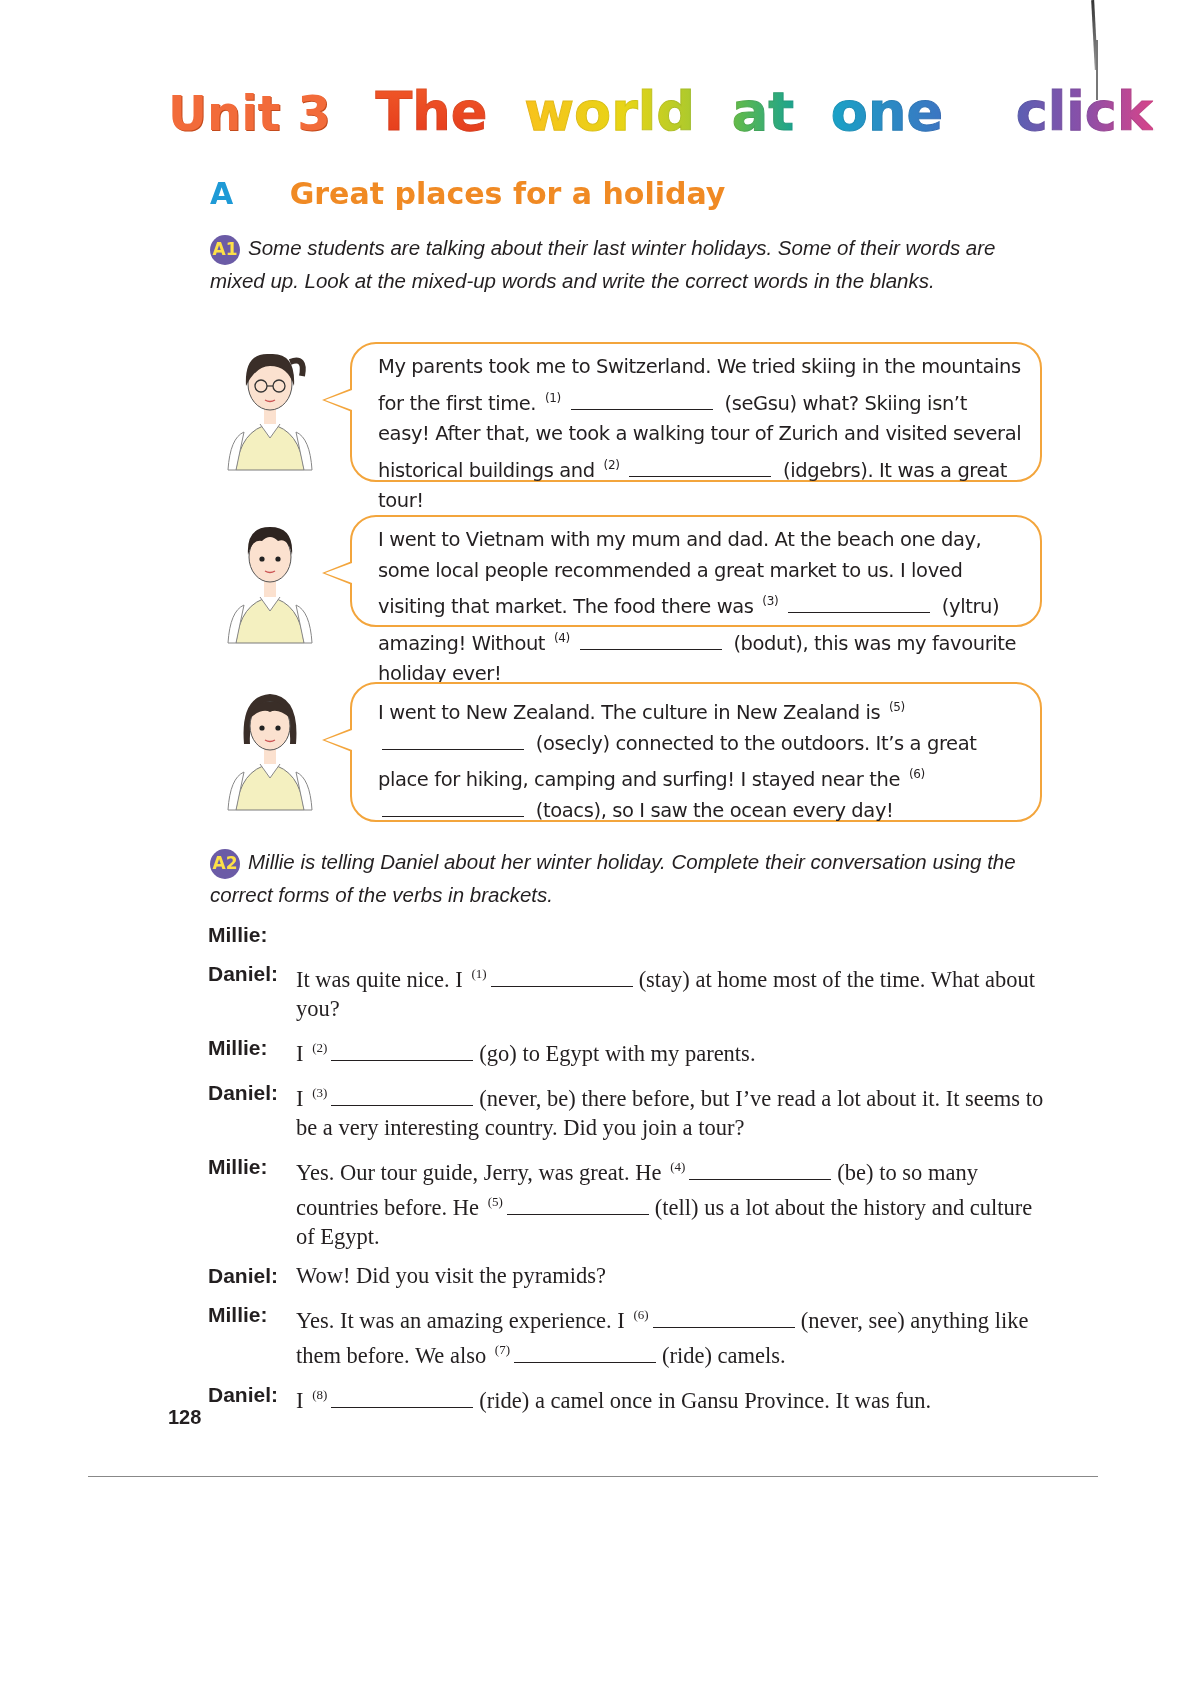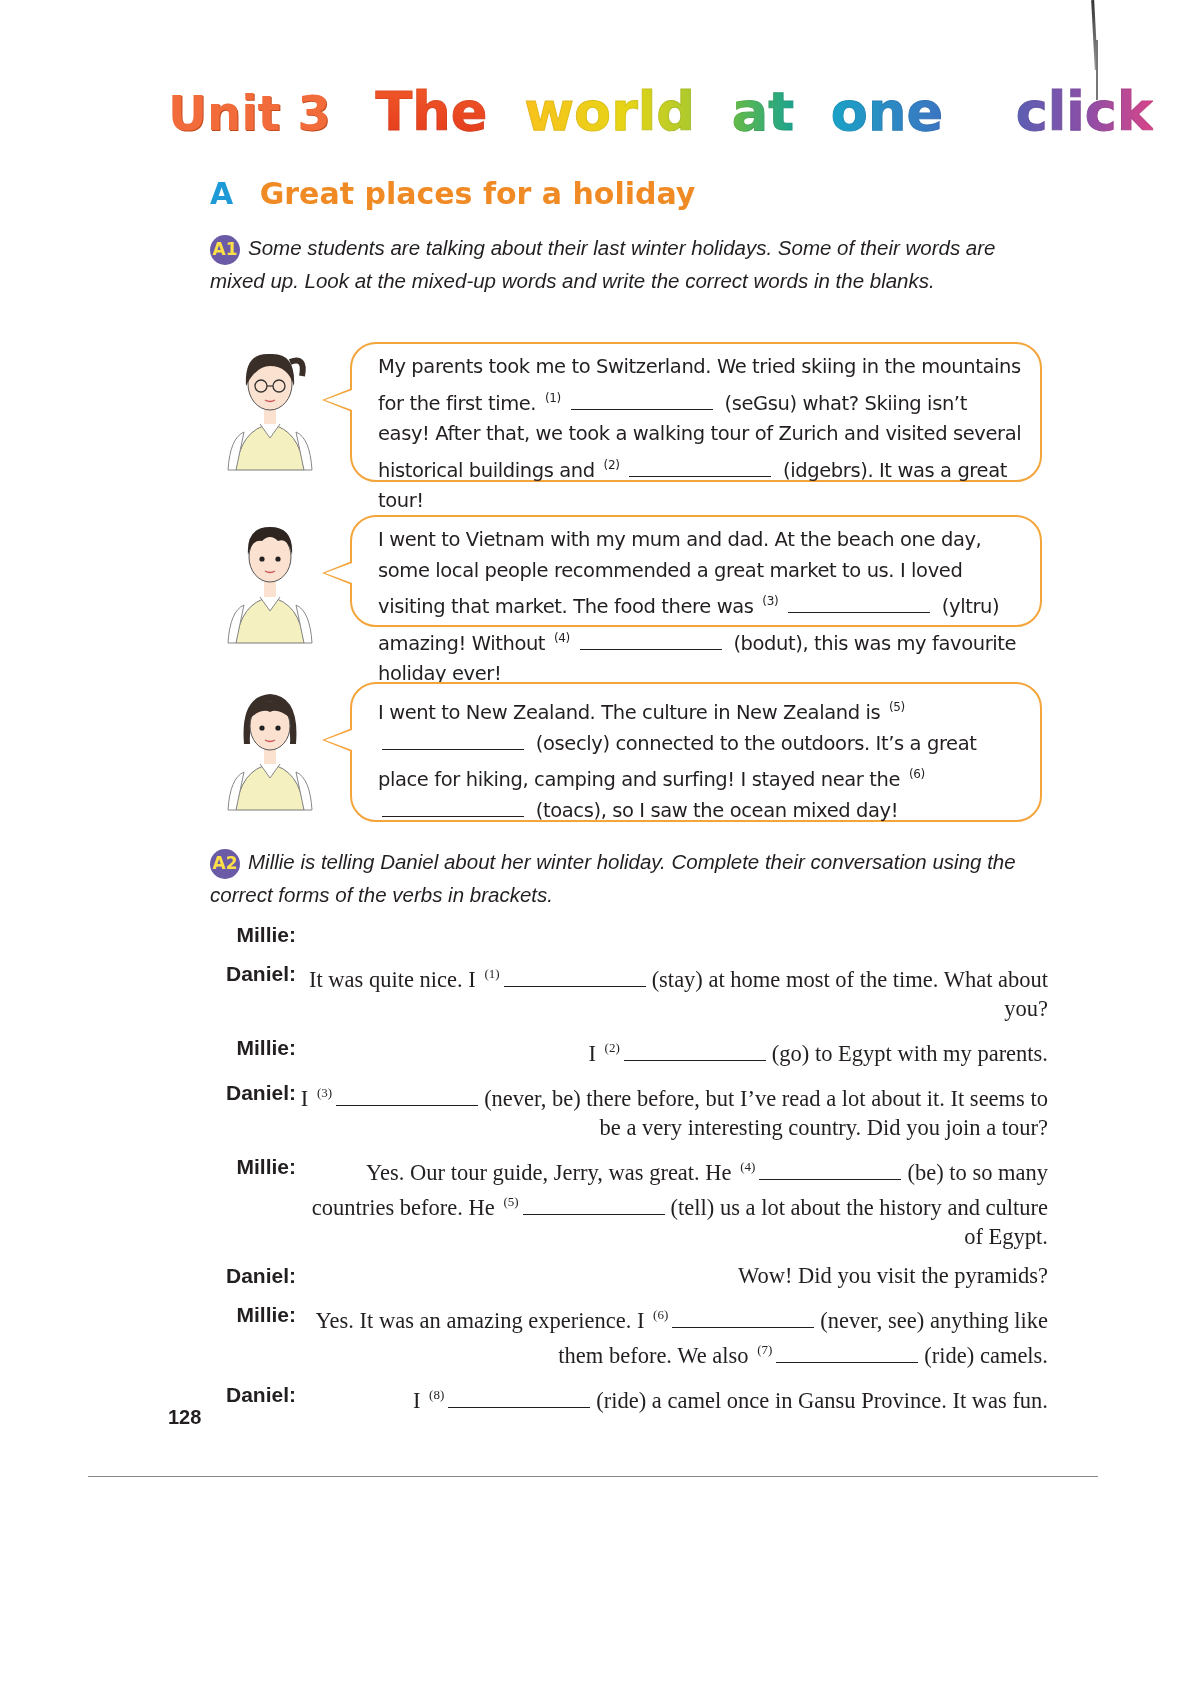--- a/index.html
+++ b/index.html
@@ -19,21 +19,21 @@
   .unit-label { color: #f26b3a; font-size: 48px; margin-right: 26px; text-shadow: 1px 1px 0 #c44a1c; }
   .unit-word { display: inline-block; margin-right: 18px; -webkit-text-stroke: 1px rgba(0,0,0,0.08); }
   .c-the { background: linear-gradient(180deg,#f15a29 0%,#e4391b 100%); -webkit-background-clip: text; color: transparent; }
   .c-world { background: linear-gradient(90deg,#f8c21c 0%,#e7d516 60%,#a9c92e 100%); -webkit-background-clip: text; color: transparent; }
   .c-at { background: linear-gradient(90deg,#66bc46 0%,#1ba38f 100%); -webkit-background-clip: text; color: transparent; }
   .c-one { background: linear-gradient(90deg,#1aa2c6 0%,#3c74c2 100%); -webkit-background-clip: text; color: transparent; }
   .c-click { background: linear-gradient(90deg,#5b5fb3 0%,#8b4fa8 50%,#d7448a 100%); -webkit-background-clip: text; color: transparent; margin-left: 36px; }
 
   .section-heading { position: absolute; left: 210px; top: 176px; font-weight: bold; font-size: 30px; white-space: nowrap; }
   .section-letter { color: #1e9ad6; margin-right: 16px; }
-  .section-title { color: #f08a24; }
+  .section-title { color: #f08a24; margin-left: 30px; }
 
   .badge {
     display: inline-flex; align-items: center; justify-content: center;
     width: 30px; height: 30px; border-radius: 50%; background: #6b5ba6; color: #fde047;
     font-size: 17px; font-weight: bold; font-style: normal; vertical-align: middle; margin-right: 8px;
     font-family: "DejaVu Sans", sans-serif;
   }
   .instruction {
     position: absolute; left: 210px; width: 820px; font-style: italic; font-size: 20.5px; line-height: 31px;
     font-family: "Liberation Sans", sans-serif; color: #231f20;
@@ -60,21 +60,21 @@
   .blank { display: inline-block; border-bottom: 1.5px solid #231f20; width: 142px; height: 18px; vertical-align: baseline; margin: 0 6px 0 4px; }
   sup.num { font-size: 12px; vertical-align: 8px; margin-left: 3px; }
 
   .row1 { top: 316px; height: 140px; }
   .row1 .bubble { height: 140px; }
   .row2 { top: 489px; height: 140px; }
   .row2 .bubble { height: 112px; }
   .row3 { top: 656px; height: 140px; }
   .row3 .bubble { height: 140px; }
 
-  .dialogue { position: absolute; left: 208px; top: 920px; width: 840px; font-family: "Liberation Serif", serif; font-size: 22.5px; color: #231f20; text-align: right; }
+  .dialogue { position: absolute; left: 208px; top: 920px; width: 840px; font-family: "Liberation Serif", serif; font-size: 22.5px; color: #231f20; }
   .turn { display: flex; margin-bottom: 10px; line-height: 29px; }
   .speaker { width: 88px; flex: none; font-family: "Liberation Sans", sans-serif; font-weight: bold; font-size: 21px; }
   .line { flex: 1; }
   .dialogue .blank { width: 142px; height: 20px; }
   .dialogue sup.num { font-size: 13px; vertical-align: 9px; }
 
   .page-number { position: absolute; left: 168px; top: 1406px; font-weight: bold; font-size: 20px; font-family: "Liberation Sans", sans-serif; }
   .bottom-rule { position: absolute; left: 88px; top: 1476px; width: 1010px; height: 1px; background: #888; }
 </style>
 </head>
@@ -168,21 +168,21 @@
     <path d="M43 58 Q48 61 53 58" stroke="#c55" stroke-width="1.3" fill="none"></path>
   </svg>
   <div class="bubble">
     <span class="bubble-tail"></span>
     <span>I went to New Zealand. The culture in New Zealand is</span>
     <sup class="num">(5)</sup>
     <span class="blank"></span>
     <span>(osecly) connected to the outdoors. It’s a great place for hiking, camping and surfing! I stayed near the</span>
     <sup class="num">(6)</sup>
     <span class="blank"></span>
-    <span>(toacs), so I saw the ocean mixed day!</span>
+    <span>(toacs), so I saw the ocean every day!</span>
   </div>
 </div>
 
 <div class="instruction a2-instr">
   <span class="badge">A2</span><span>Millie is telling Daniel about her winter holiday. Complete their conversation using the correct forms of the verbs in brackets.</span>
 </div>
 
 <div class="dialogue">
   <div class="turn">
     <span class="speaker">Millie:</span>

